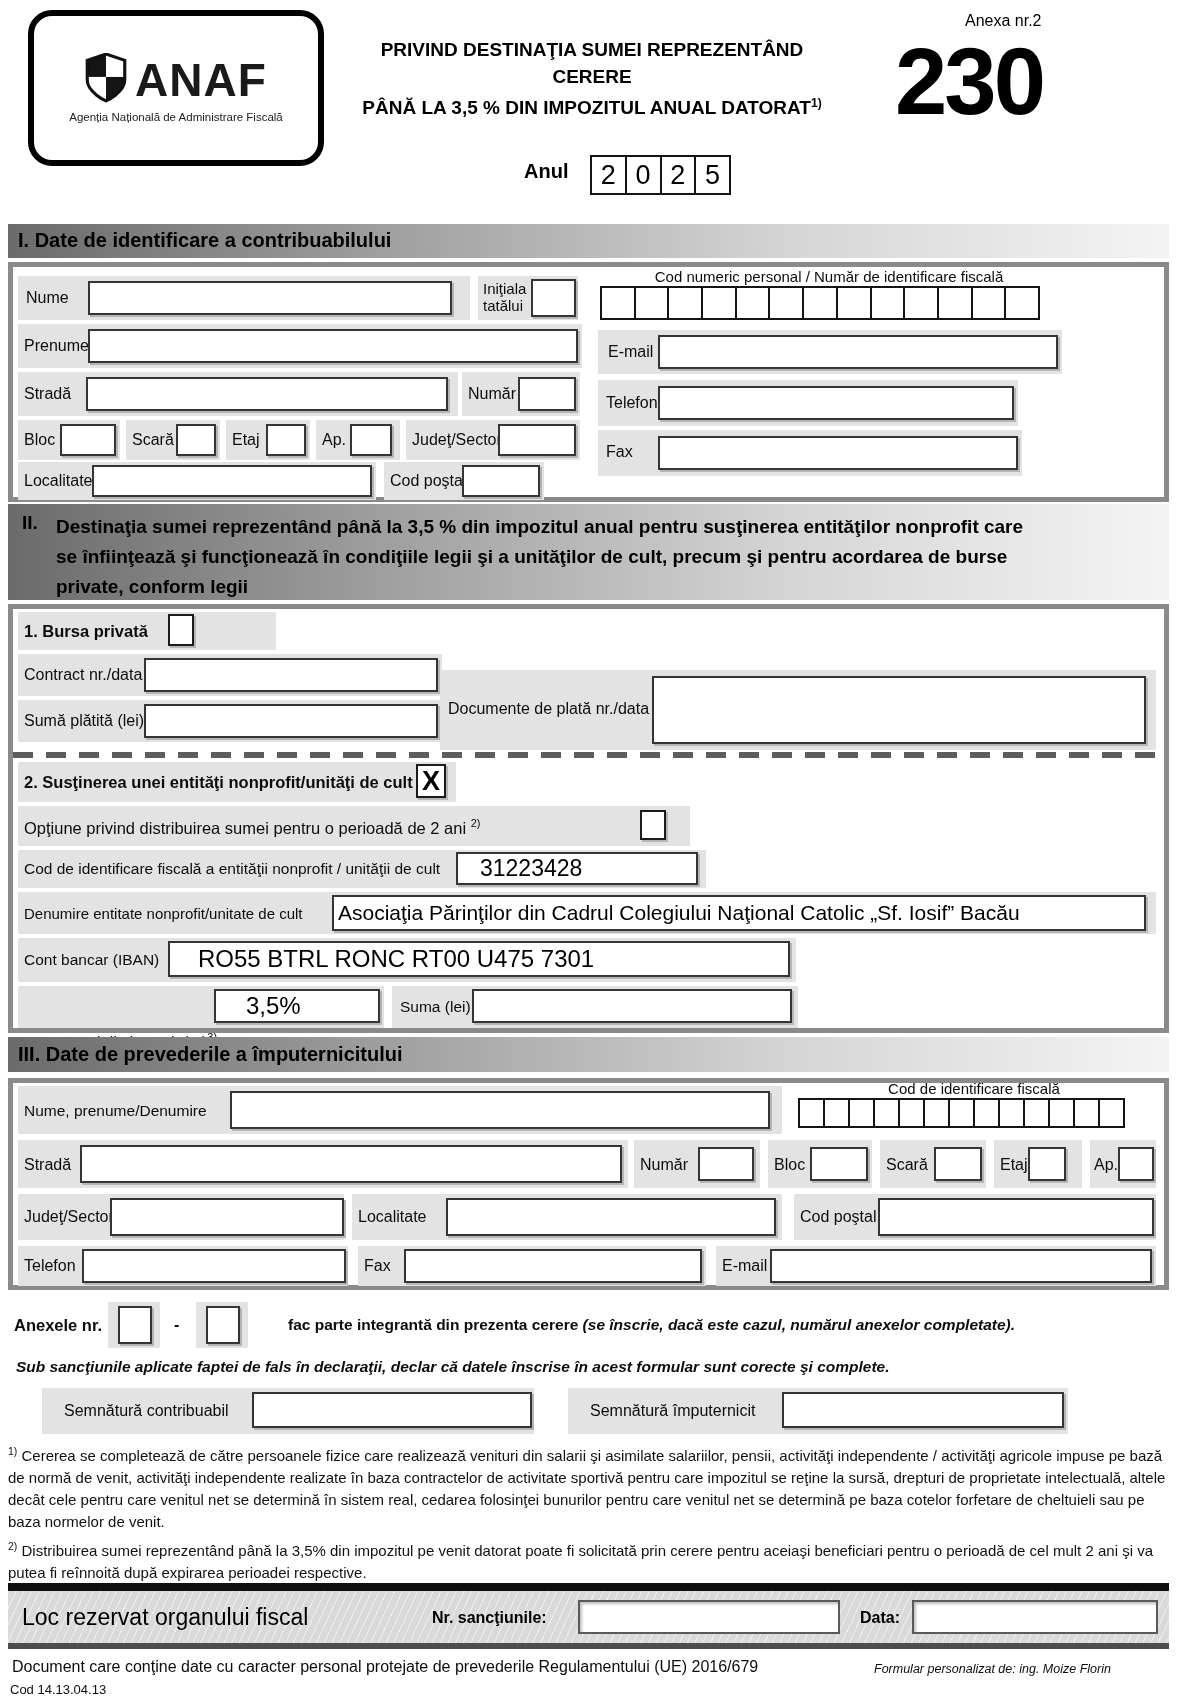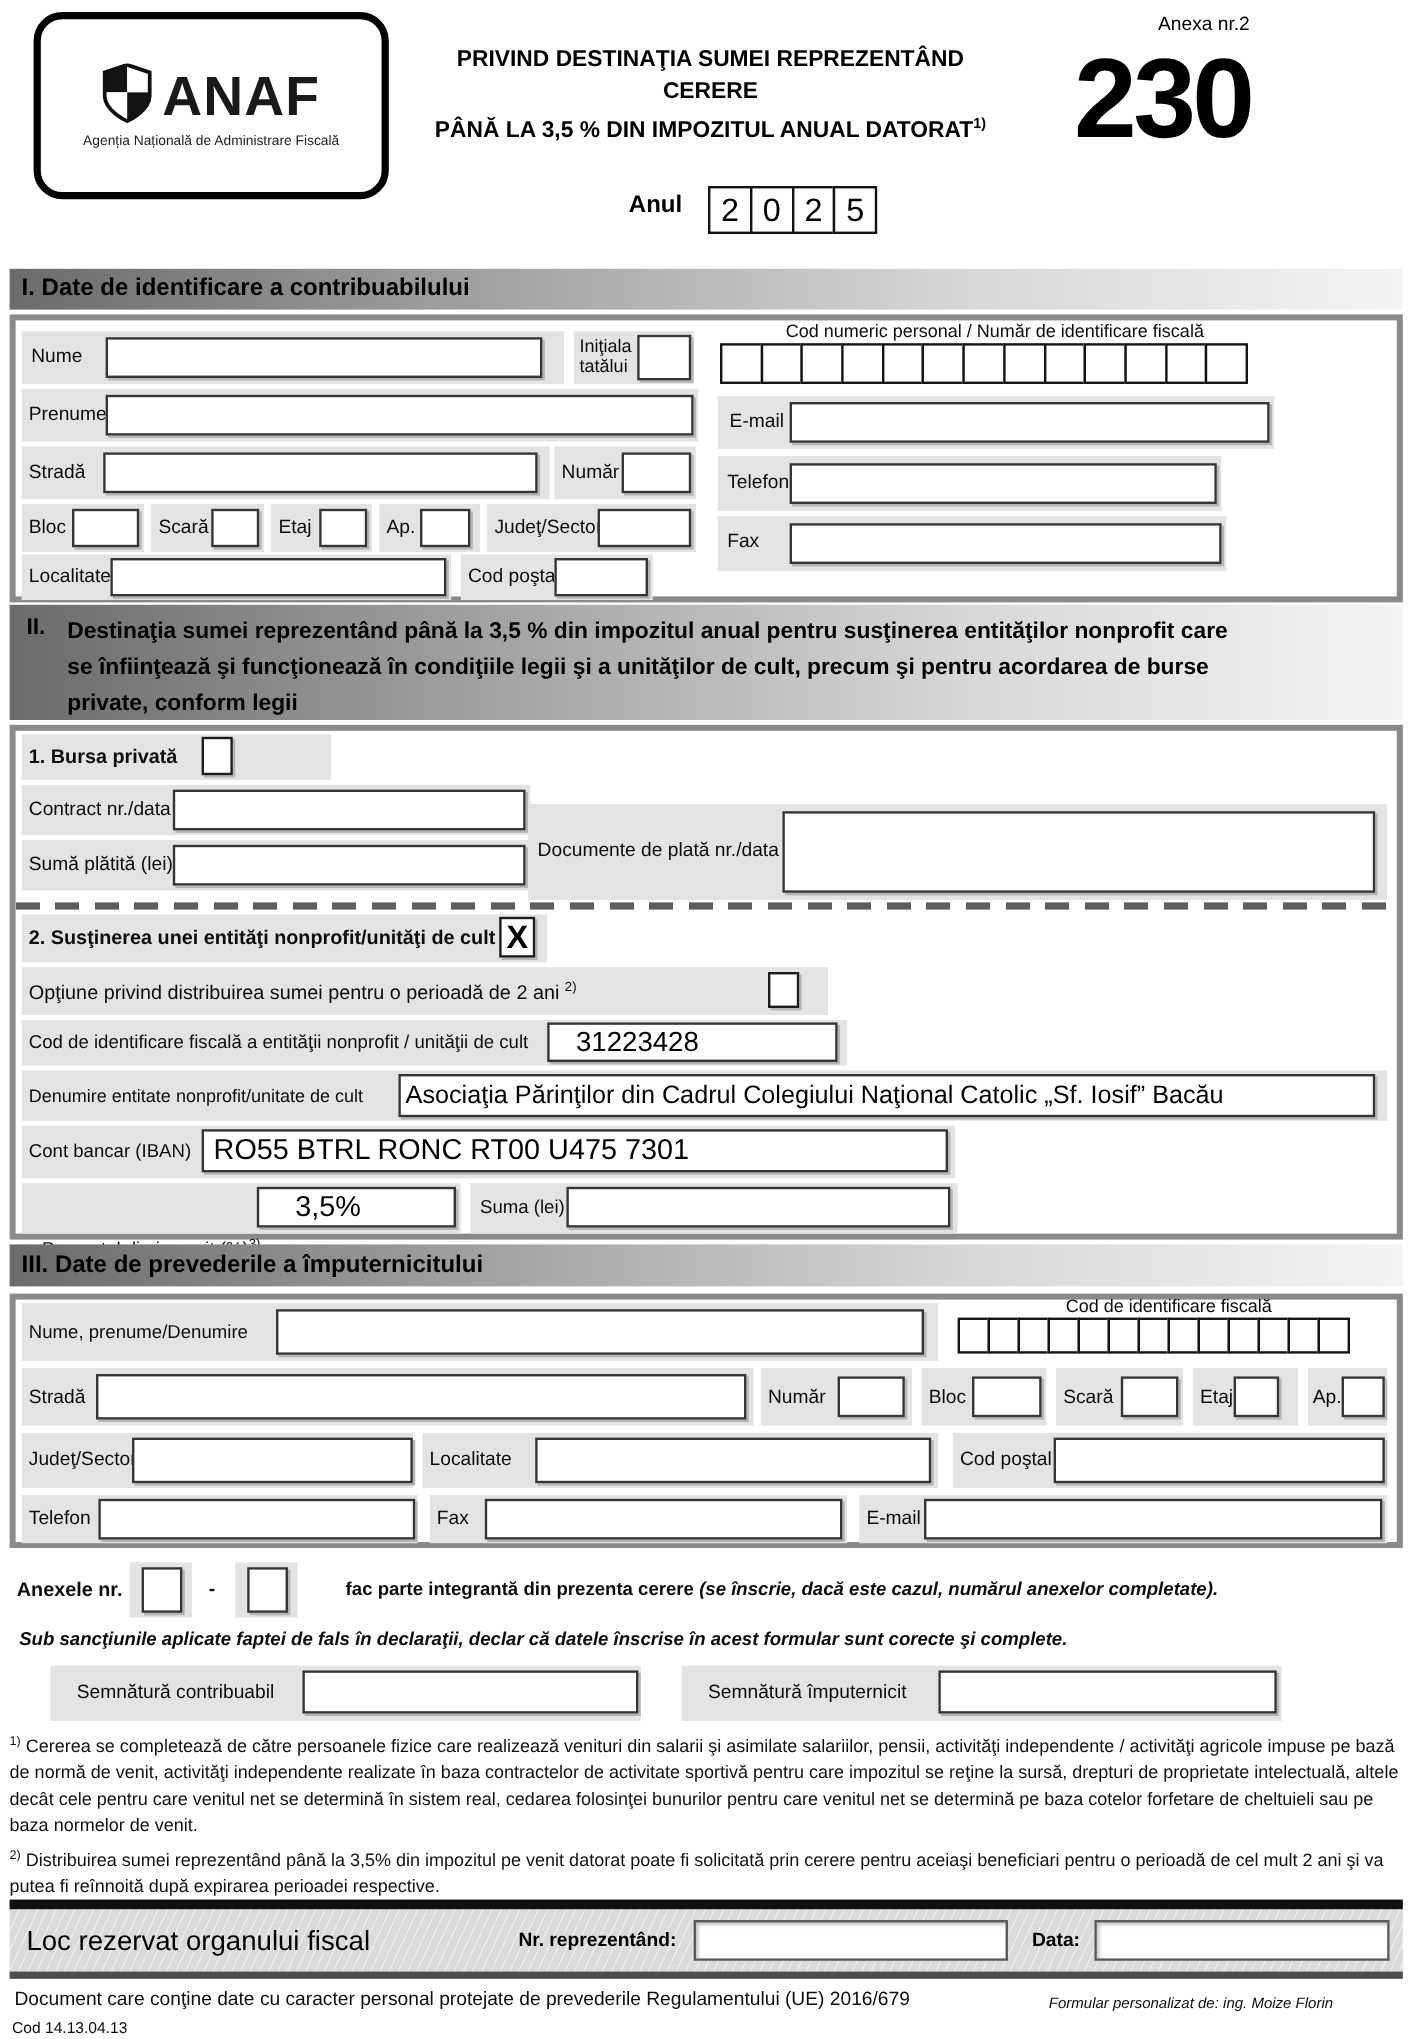--- a/index.html
+++ b/index.html
@@ -6,21 +6,21 @@
   .page{position:relative;width:1177px;height:1699px;background:#fff;color:#000;
         font-family:"Liberation Sans", sans-serif;overflow:hidden;}
   .abs{position:absolute;}
   
   .gcell{position:absolute;background:#e3e3e3;}
   .lbl{position:absolute;font-size:16px;color:#0d0d0d;white-space:nowrap;}
   .lbl sup{font-size:11px;}
   
   .inp{position:absolute;background:#fff;border:2px solid #353535;box-sizing:border-box;
        box-shadow:2px 2px 0 #b5b5b5;display:flex;align-items:center;}
-  .inp .val{padding-left:8px;font-size:22px;color:#000;white-space:nowrap;}
+  .inp .val{padding-left:28px;font-size:22px;color:#000;white-space:nowrap;}
   
   .secbar{position:absolute;left:8px;width:1161px;box-sizing:border-box;
           background:linear-gradient(90deg,#6b6b6b 0%,#9b9b9b 30%,#d6d6d6 68%,#f4f4f4 100%);
           color:#000;font-weight:bold;}
   
   .panel{position:absolute;left:8px;width:1161px;border:5px solid #8a8a8a;box-sizing:border-box;background:#fff;}
   
   .boxrow{position:absolute;display:flex;}
   .boxrow .bx{border:2px solid #141414;background:#fff;margin-left:-2px;box-sizing:border-box;
               display:flex;align-items:center;justify-content:center;}
@@ -406,21 +406,21 @@
     </div>
 
   <div class="abs" style="left:8px;top:1440px;width:1162px;">
     <p class="fn"><sup>1)</sup> <span>Cererea se completează de către persoanele fizice care realizează venituri din salarii şi asimilate salariilor, pensii, activităţi independente / activităţi agricole impuse pe bază de normă de venit,  activităţi independente  realizate în baza contractelor de activitate sportivă pentru care impozitul se reţine la sursă, drepturi de proprietate intelectuală, altele decât cele pentru care venitul net se determină în sistem real, cedarea folosinţei  bunurilor pentru care venitul net se determină  pe baza cotelor forfetare de cheltuieli sau pe baza normelor de venit.</span></p>
     <p class="fn"><sup>2)</sup> <span>Distribuirea sumei reprezentând până la 3,5% din impozitul pe venit datorat poate fi solicitată prin cerere pentru aceiaşi beneficiari pentru o perioadă de cel mult 2 ani şi va putea fi reînnoită după expirarea perioadei respective.</span></p>
     <p class="fn"><sup>3)</sup> <span>Procentul nu trebuie să depăşească plafonul de 3,5% din impozitul pe venit datorat.</span></p>
   </div>
 
   <div class="fiscalbar" style="top:1583px;height:66px;">
     <div class="abs" style="left:14px;top:13px;font-size:23px;">Loc rezervat organului fiscal</div>
-    <div class="abs" style="left:424px;top:18px;font-size:16px;font-weight:600;">Nr. reprezentând:</div>
+    <div class="abs" style="left:424px;top:18px;font-size:16px;font-weight:600;">Nr. sancţiunile:</div>
     <div class="fiscalbox" style="left:570px;top:9px;width:262px;height:34px;"><span class="val"></span></div>
     <div class="abs" style="left:852px;top:18px;font-size:16px;font-weight:600;">Data:</div>
     <div class="fiscalbox" style="left:904px;top:9px;width:246px;height:34px;"><span class="val"></span></div>
   </div>
 
   <div class="lbl" style="left:12px;top:1658px;font-size:16px;">Document care conţine date cu caracter personal protejate de prevederile Regulamentului (UE) 2016/679</div>
   <div class="lbl" style="left:874px;top:1662px;font-size:12.5px;font-style:italic;">Formular personalizat de:  ing. Moize Florin</div>
   <div class="lbl" style="left:10px;top:1682px;font-size:13px;">Cod  14.13.04.13</div>
 
 </div>

